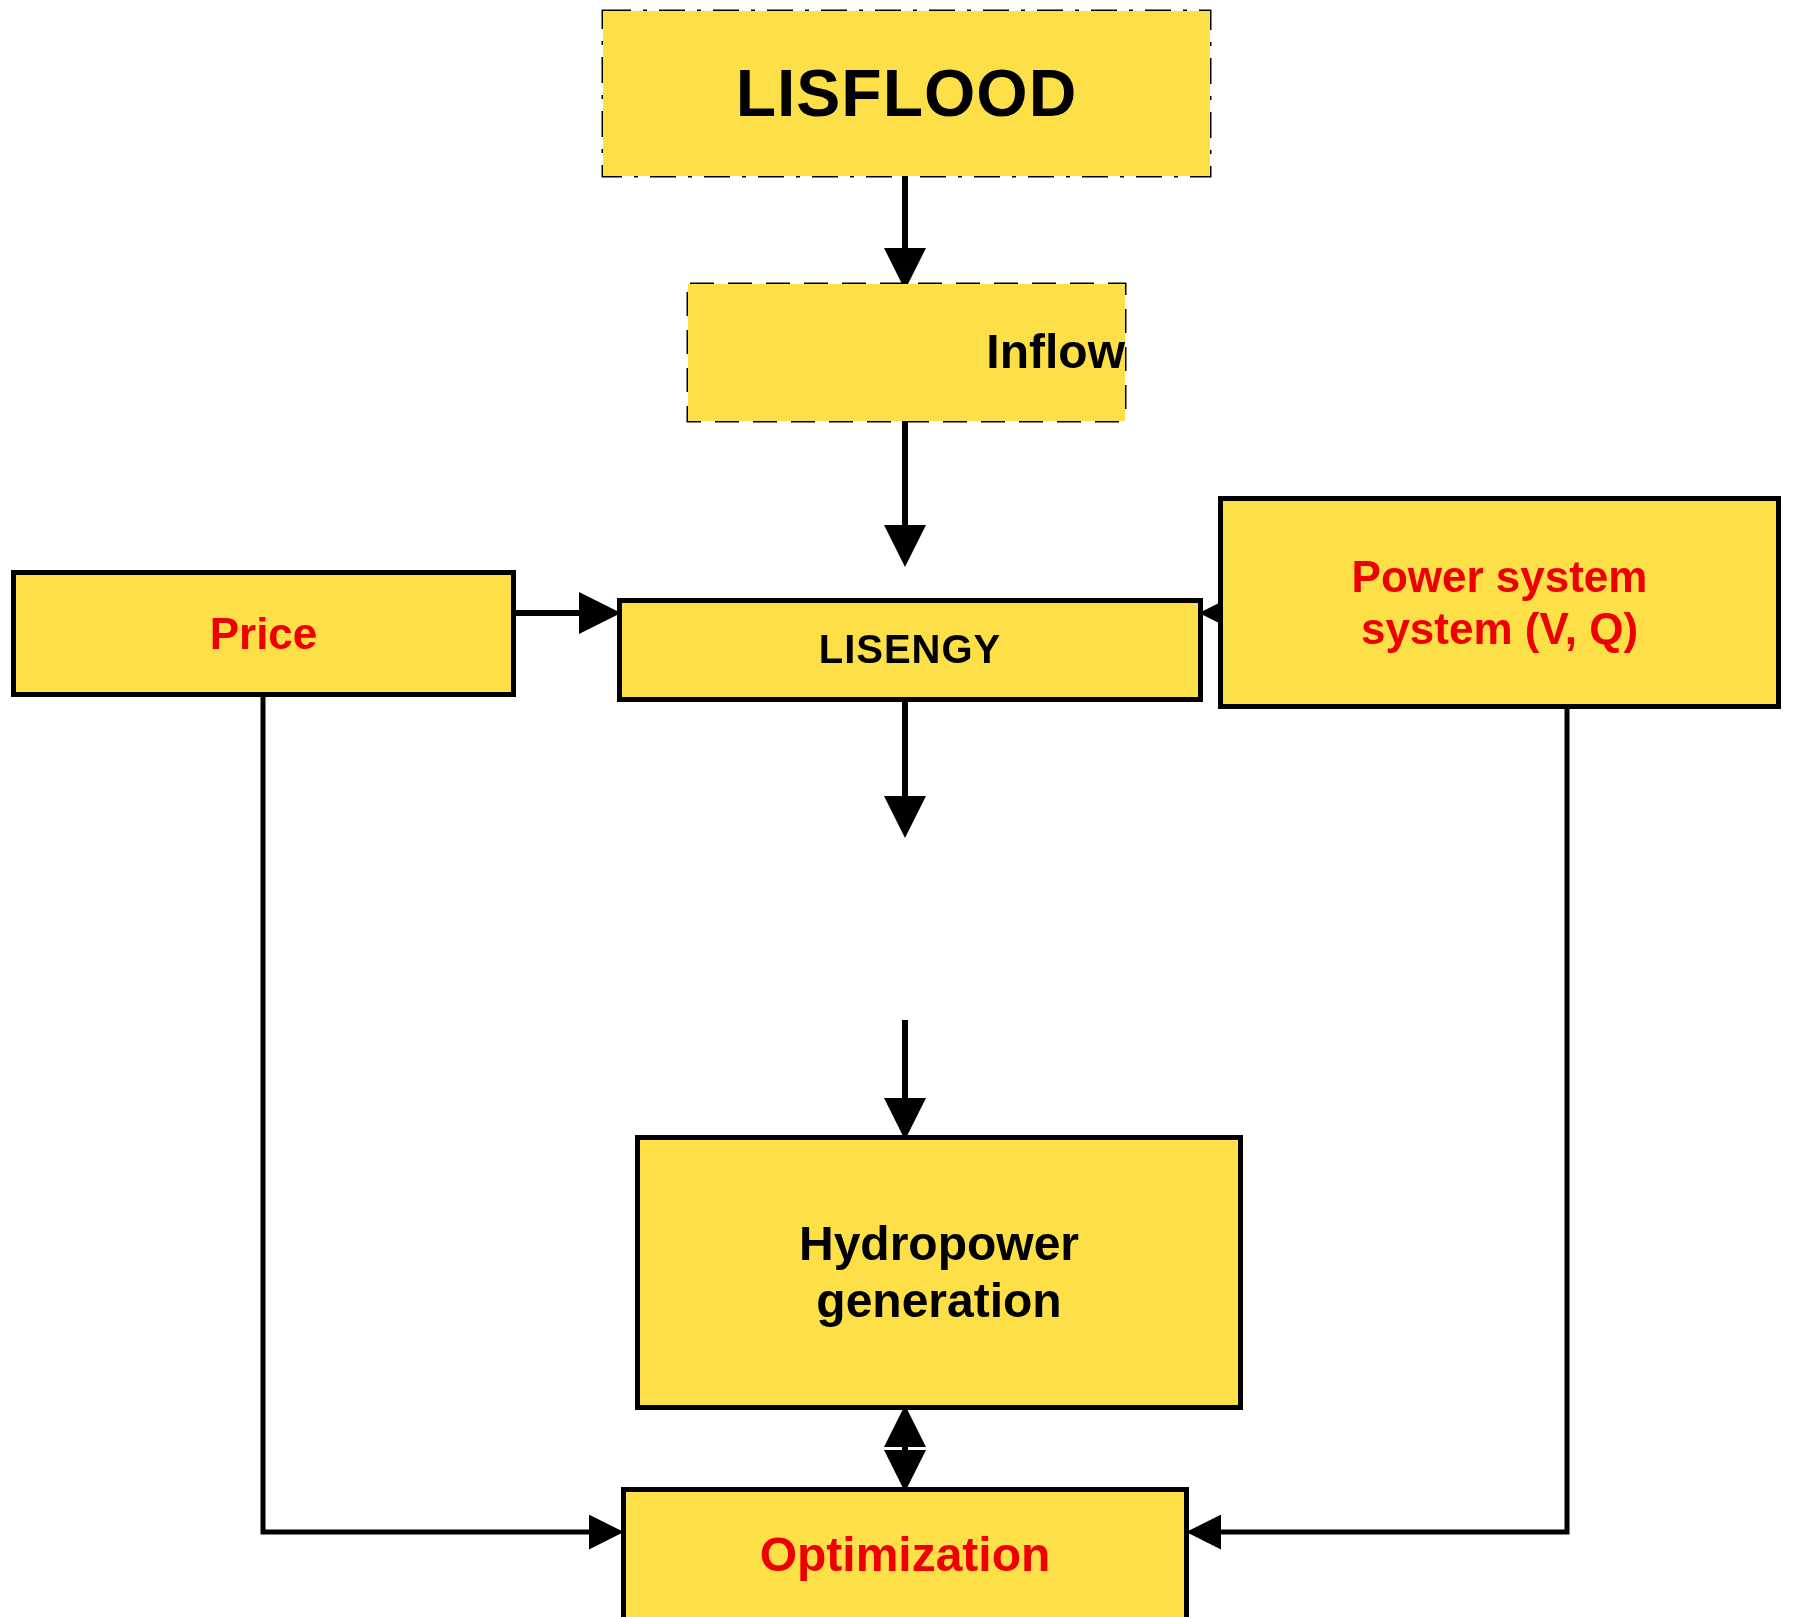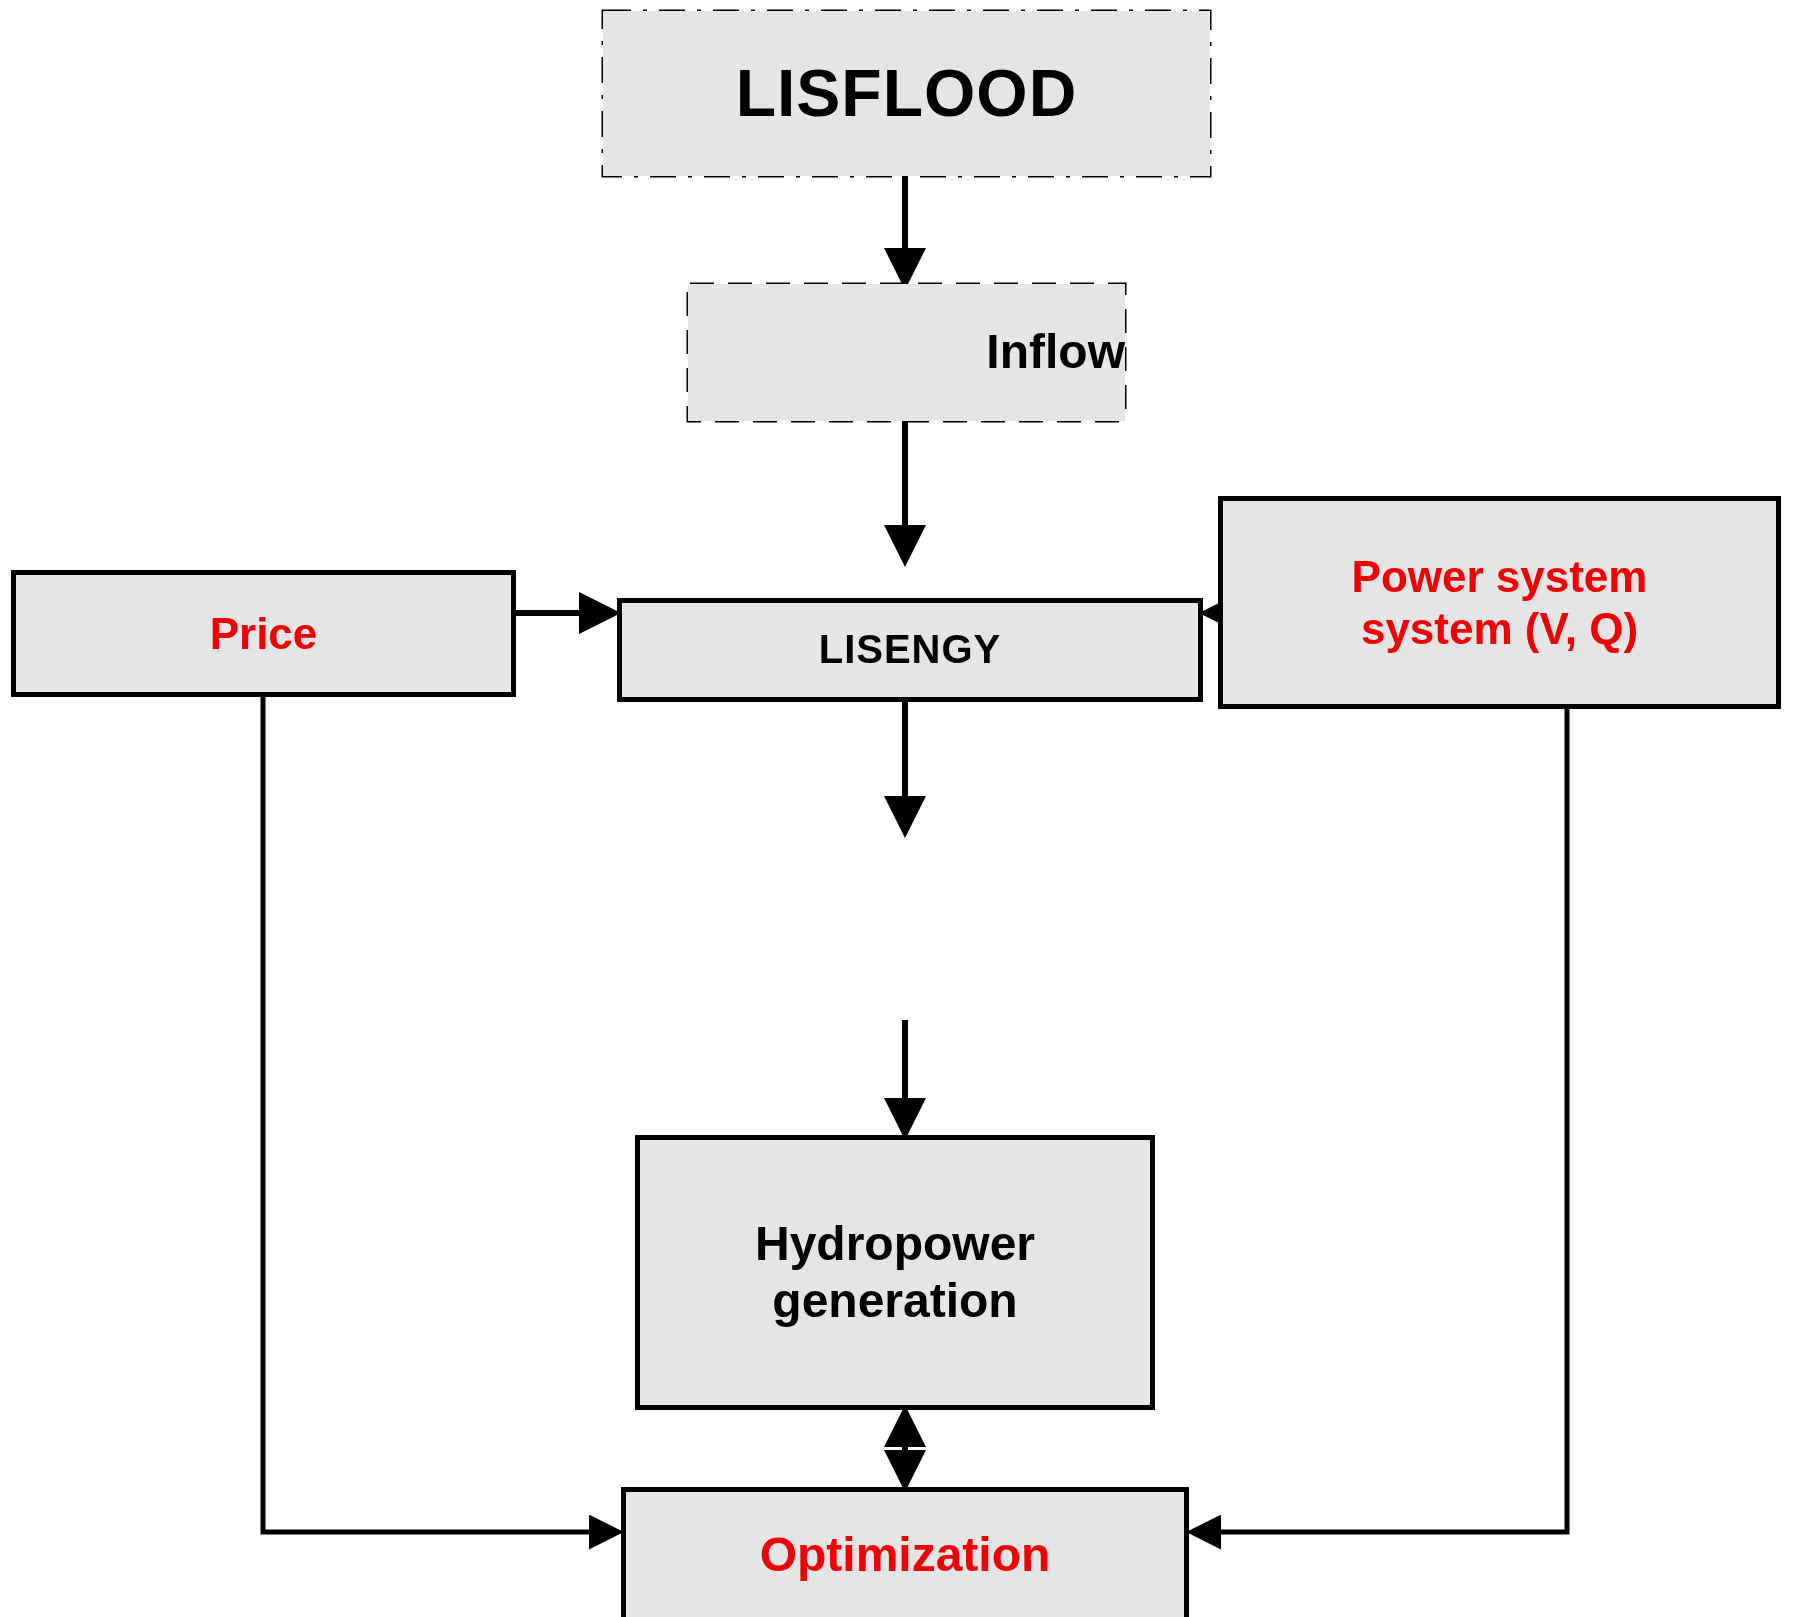--- a/index.html
+++ b/index.html
@@ -17,21 +17,21 @@
     background: #ffffff;
     overflow: hidden;
   }
   .node {
     position: absolute;
     box-sizing: border-box;
     display: flex;
     align-items: center;
     justify-content: center;
     text-align: center;
-    background: #e5e5e5;
+    background: #fde047;
     color: #000000;
     font-weight: bold;
     line-height: 1.18;
     z-index: 3;
   }
   .node.solid {
     border: 5px solid #000000;
   }
   .red { color: #ee0000; }
 
@@ -62,21 +62,21 @@
   #node-power {
     left: 1218px; top: 496px; width: 563px; height: 213px;
     font-size: 44px;
     align-items: center;
   }
   #node-vh {
     left: 534px; top: 833px; width: 744px; height: 187px;
     font-size: 48px;
   }
   #node-hydro {
-    left: 635px; top: 1135px; width: 520px; height: 275px;
+    left: 635px; top: 1135px; width: 608px; height: 275px;
     font-size: 48px;
   }
   #node-optimization {
     left: 621px; top: 1487px; width: 568px; height: 136px;
     font-size: 48px;
   }
 
   
   svg.wires {
     position: absolute;

